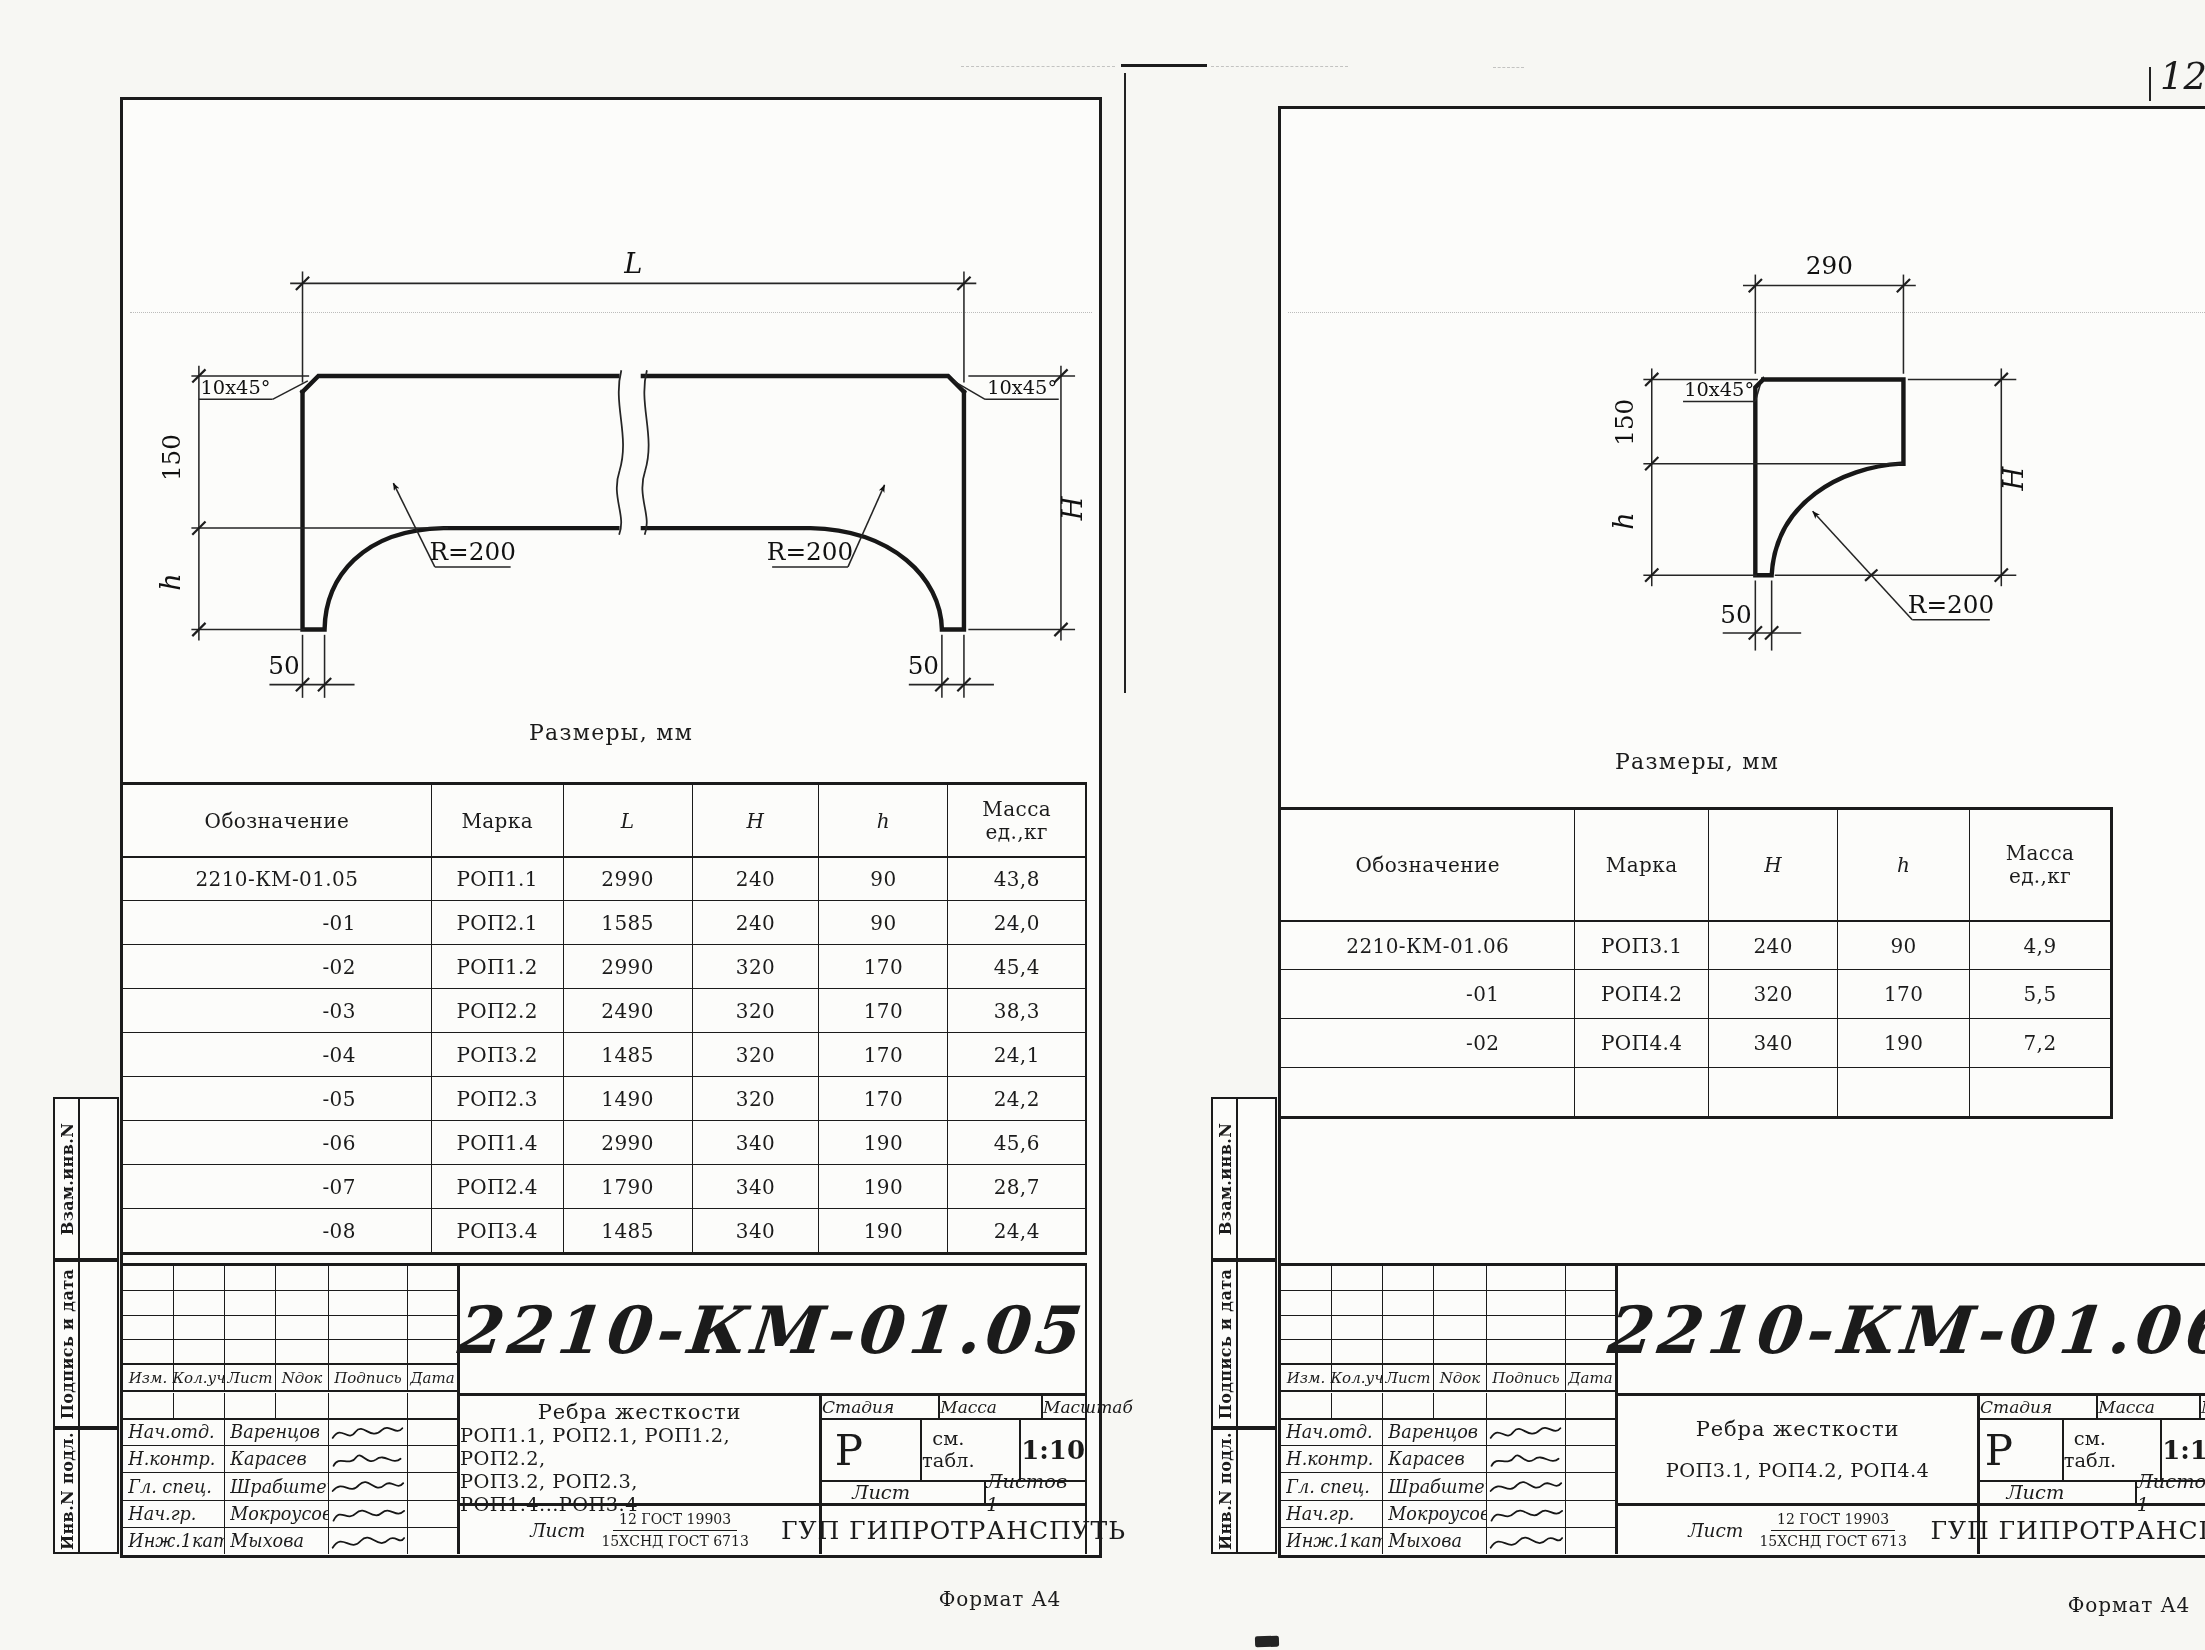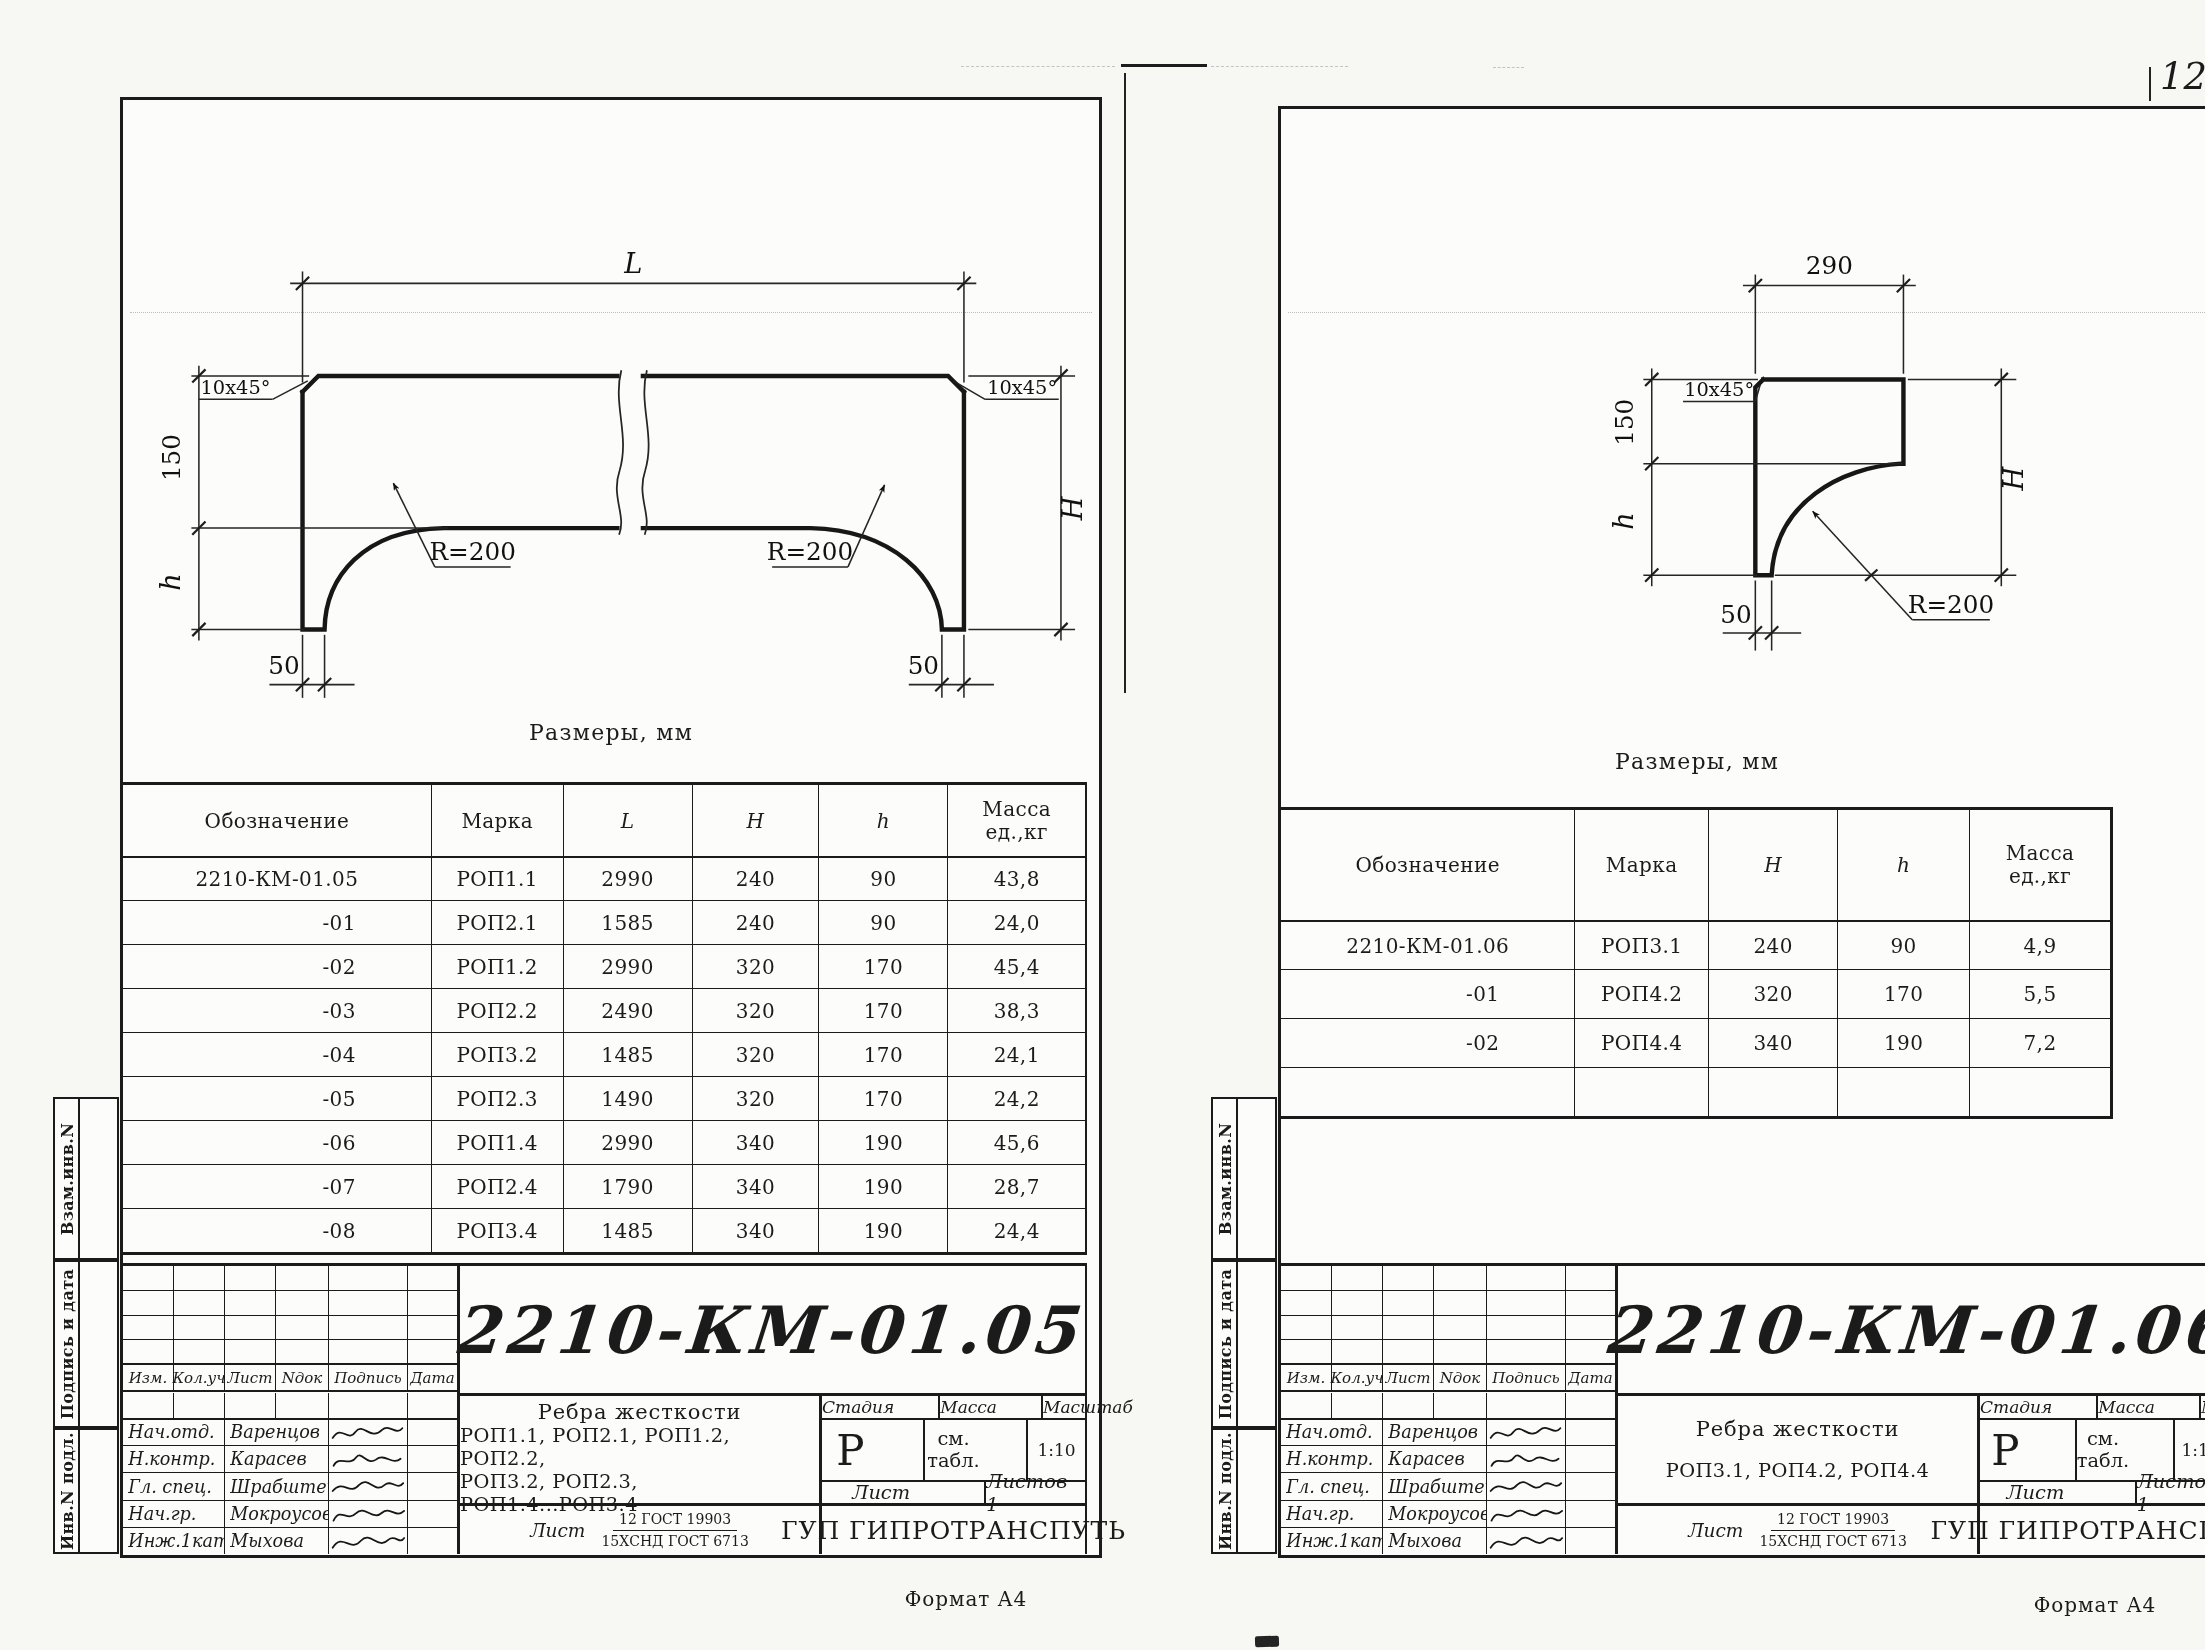--- a/index.html
+++ b/index.html
@@ -11,21 +11,21 @@
   .s-right{left:1231px; top:106px; width:959px; height:1452px;margin-left:47px;}
   .scanline{position:absolute; left:6.6px; right:6.6px; border-top:1.3px dotted #9a9a9a; opacity:.65;}
   .s-left .scanline{top:212px;} .s-right .scanline{top:203px;}
 
   
   .divider{position:absolute; left:1124px; top:73px; width:1.8px; height:620px; background:#222;}
   .dash-dark{position:absolute; left:1121px; top:64px; width:86px; height:2.6px; background:#1c1c1c;}
   .dash-gray{position:absolute; border-top:1.3px dashed #999; opacity:.55;}
   .pagenum-tick{position:absolute; left:2149px; top:67px; width:1.8px; height:34px; background:#222;}
   .pagenum{position:absolute; left:2160px; top:55px; font:italic 37px "DejaVu Serif",serif;}
-  .format{position:absolute; width:132px; text-align:center; font-size:20px; letter-spacing:0.9px;}
+  .format{position:absolute; width:132px; text-align:center; font-size:20px; letter-spacing:0.9px;margin-left:34px;}
   .smudge{position:absolute; left:1255px; top:1636px; width:24px; height:10.6px; background:#242424; border-radius:2.2px; transform:rotate(-2deg);}
 
   
   svg.draw{position:absolute;}
   .s-left svg.draw{left:34px; top:150px;}
   .s-right svg.draw{left:313px; top:141px;}
   .part{stroke:#171717; stroke-width:10; fill:none; stroke-linecap:square;}
   .thin{stroke:#252525; stroke-width:3.5; fill:none;}
   .brk{stroke:#252525; stroke-width:4; fill:none;}
   .tk{stroke:#1d1d1d; stroke-width:5;}
@@ -63,21 +63,21 @@
   .frac .top{padding:0 6.2px 2.6px; border-bottom:1.8px solid var(--ink);}
   .frac .bot{padding-top:2.6px;}
   .tb-right{left:696px; right:0; top:130px; bottom:0; border-left:3.5px solid var(--ink); display:flex; flex-direction:column;}
   .trow{display:flex; width:100%;gap:44px;}
   .trow>span{flex:1; display:flex; align-items:center; justify-content:center; border-left:2.2px solid var(--ink);}
   .trow>span:first-child{border-left:0;}
   .rh{height:24px; border-bottom:2.2px solid var(--ink); font:italic 17px "DejaVu Serif",serif;}
   .rv{height:62px; border-bottom:2.6px solid var(--ink);}
   .stage{font-size:42px;}
   .massv{flex-direction:column; font-size:19.4px; line-height:1.12;}
-  .scalev{font-size:17px;}
+  .scalev{font-size:26px;font-weight:bold;}
   .rl{height:24px; border-bottom:3.5px solid var(--ink); font:italic 19.4px "DejaVu Serif",serif;}
   .rl>span:first-child{flex:0 0 45%;}
   .rc{flex:1; font-size:25px; letter-spacing:0.9px; display:flex; align-items:center; justify-content:center; white-space:nowrap;}
   .tb-g24{left:0; width:334px; top:0; height:99px; border-bottom:2.6px solid var(--ink); display:grid; grid-template-columns:50px 51px 51px 53px 79px 1fr; grid-template-rows:repeat(4,1fr);}
   .tb-g24 i{border-left:1.8px solid var(--ink); border-top:1.8px solid var(--ink);}
   .tb-g24 i:nth-child(6n+1){border-left:0;}
   .tb-g24 i:nth-child(-n+6){border-top:0;}
   .tb-rev{left:0; width:334px; top:99px; height:27px; border-bottom:2.2px solid var(--ink); display:flex;}
   .tb-rev span{display:flex; align-items:center; justify-content:center; font:italic 15px "DejaVu Serif",serif; border-left:1.8px solid var(--ink);}
   .tb-rev span:first-child{border-left:0;}

